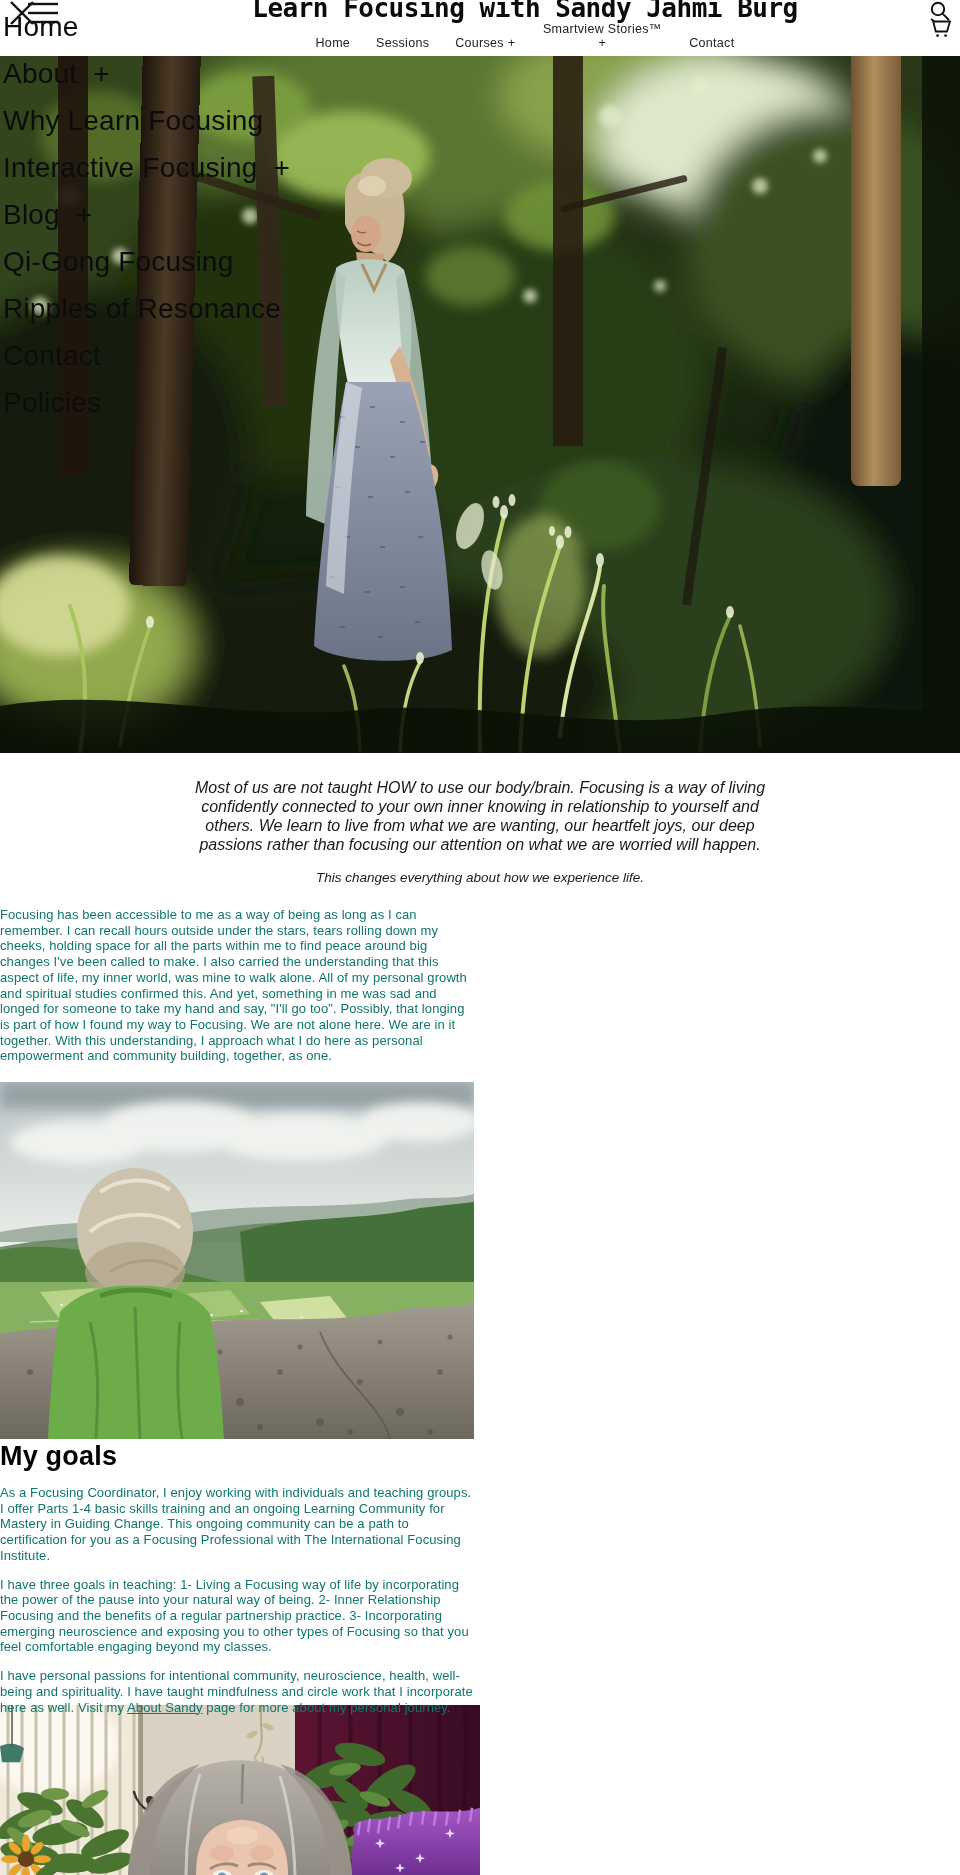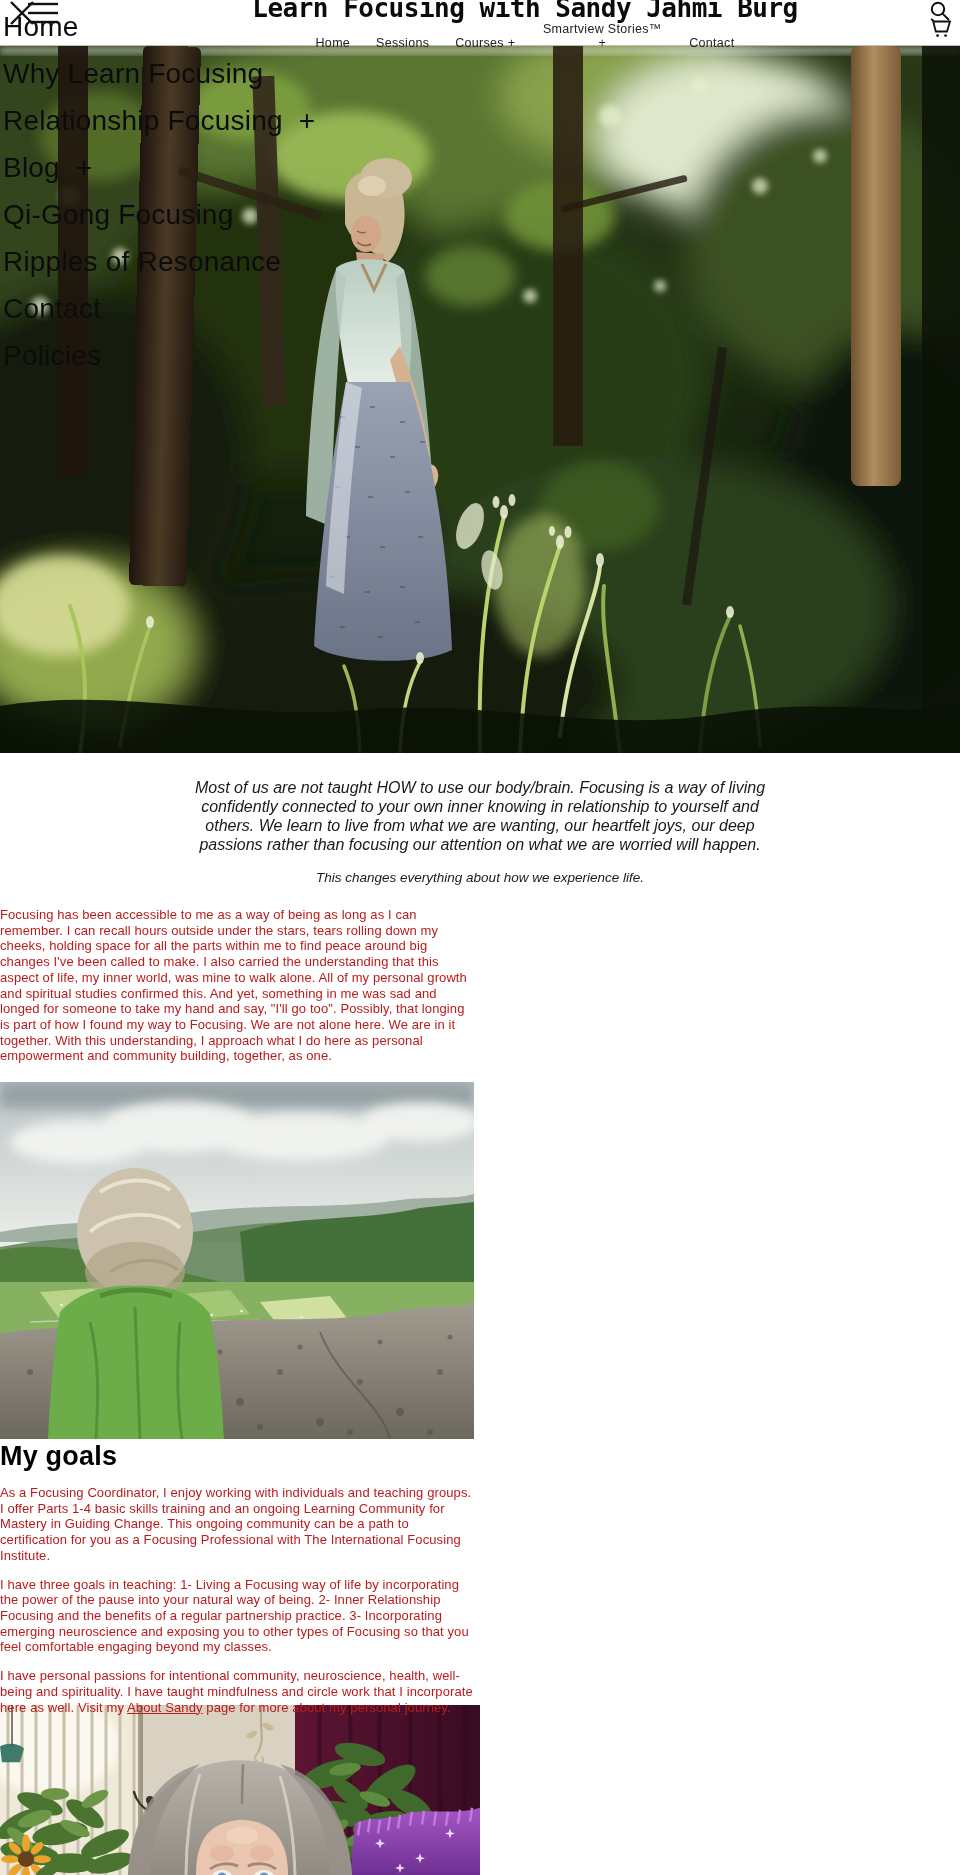--- a/index.html
+++ b/index.html
@@ -1,20 +1,20 @@
 <!DOCTYPE html>
 <html><head>
 <meta charset="utf-8">
 <style>
   html,body { margin:0; padding:0; background:#fff; }
   body { font-family:"Liberation Sans", sans-serif; color:#161616; }
   .page { position:relative; width:960px; height:1875px; overflow:hidden; background:#fff; }
 
   
-  .header { position:absolute; top:0; left:0; width:960px; height:45px; background:#fff; display:flex; z-index:3; }
+  .header { position:absolute; top:0; left:0; width:960px; height:56px; background:#fff; display:flex; z-index:3; }
   .header-left { width:150px; position:relative; }
   .close-icon { position:absolute; left:8px; top:0; }
   .header-center { flex:1; text-align:center; overflow:visible; }
   .site-title { font-family:"DejaVu Sans Mono", monospace; font-size:26px; font-weight:bold; margin:-7px 0 0 0; letter-spacing:-0.5px; white-space:nowrap; color:#0b0b0b; }
   .main-nav { display:flex; justify-content:center; align-items:flex-end; gap:26px; margin-top:-1px; font-size:12.5px; line-height:1.15; }
   .main-nav a { color:#222; text-decoration:none; white-space:pre; letter-spacing:.3px; }
   .main-nav a.nav-wrap { display:inline-block; width:122px; text-align:center; white-space:normal; }
   .header-right { width:60px; position:relative; }
   .search-icon { position:absolute; right:8px; top:0; }
   .cart-icon { position:absolute; right:7px; top:16px; }
@@ -30,21 +30,21 @@
   .webcam { position:absolute; top:1705px; left:0; width:480px; height:170px; }
 
   
   .intro { position:absolute; top:752px; left:0; width:960px; text-align:center; z-index:2; }
   .intro h2 { font-size:23px; margin:8px 0 0 0; letter-spacing:.2px; color:#000; }
   .lead { width:600px; margin:27px auto 0 auto; font-style:italic; font-size:16px; line-height:1.18; color:#1a1a1a; }
   .tagline { margin:15px auto 0 auto; font-style:italic; font-size:13.5px; color:#1a1a1a; }
 
   .together { position:absolute; top:893px; left:0; width:474px; z-index:2; }
   .left-h { font-size:27px; margin:0; letter-spacing:.2px; color:#000; }
-  .body-p { margin:14px 0 0 0; font-size:13px; line-height:1.21; letter-spacing:.1px; color:#b91c1c; }
+  .body-p { margin:14px 0 0 0; font-size:13px; line-height:1.21; letter-spacing:.1px; color:#0f766e; }
 
   .goals { position:absolute; top:1441px; left:0; width:474px; z-index:2; }
   .goals .body-p { margin-top:13px; }
   .inline-link { color:inherit; text-decoration:underline; }
 </style>
 </head>
 <body>
 
 <div class="page">
 
@@ -83,22 +83,23 @@
           <path d="M4.2 5.5 L21 5.5 L18 15.5 L6.8 15.5 Z" stroke="#111" stroke-width="1.8"></path>
           <circle cx="8.6" cy="19.6" r="1.4" fill="#111"></circle>
           <circle cx="16.6" cy="19.6" r="1.4" fill="#111"></circle>
         </svg>
       </span>
     </div>
   </header>
 
   <nav class="overlay-menu">
     <a href="#">Home</a>
+    <a href="#">About  +</a>
     <a href="#">Why Learn Focusing</a>
-    <a href="#">Relationship Focusing  +</a>
+    <a href="#">Interactive Focusing  +</a>
     <a href="#">Blog  +</a>
     <a href="#">Qi-Gong Focusing</a>
     <a href="#">Ripples of Resonance</a>
     <a href="#">Contact</a>
     <a href="#">Policies</a>
   </nav>
 
   <div class="hero photo">
     <svg viewBox="0 0 960 707" preserveAspectRatio="none">
       <defs>

